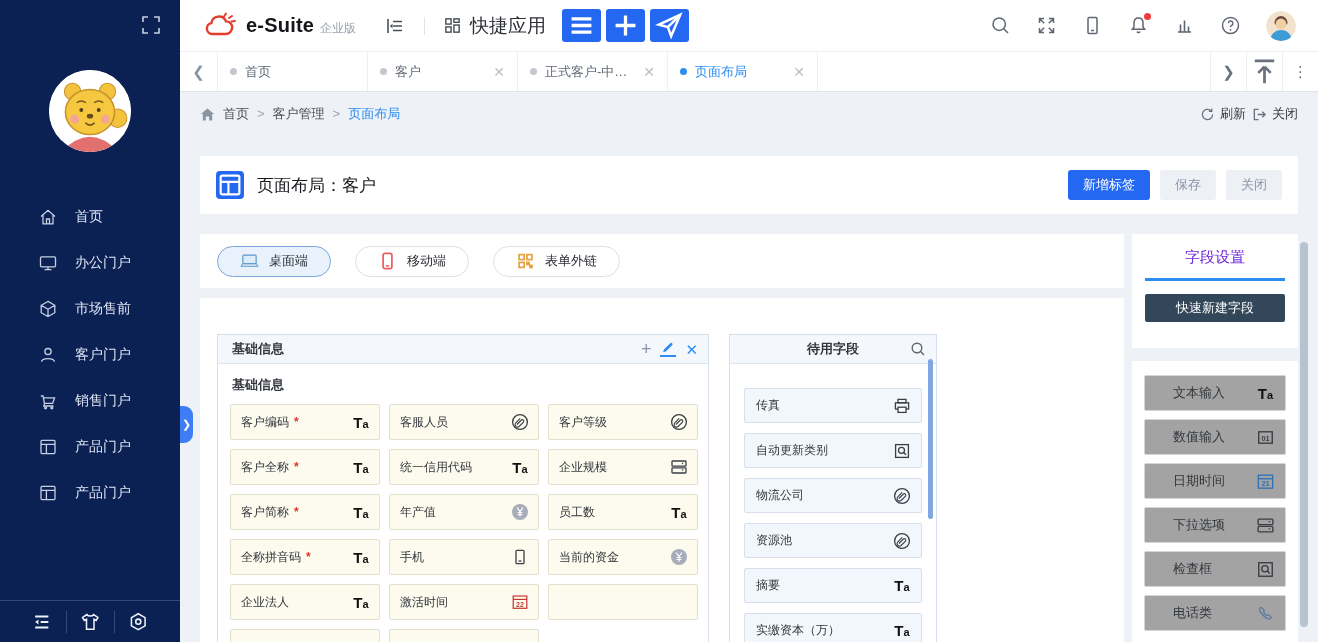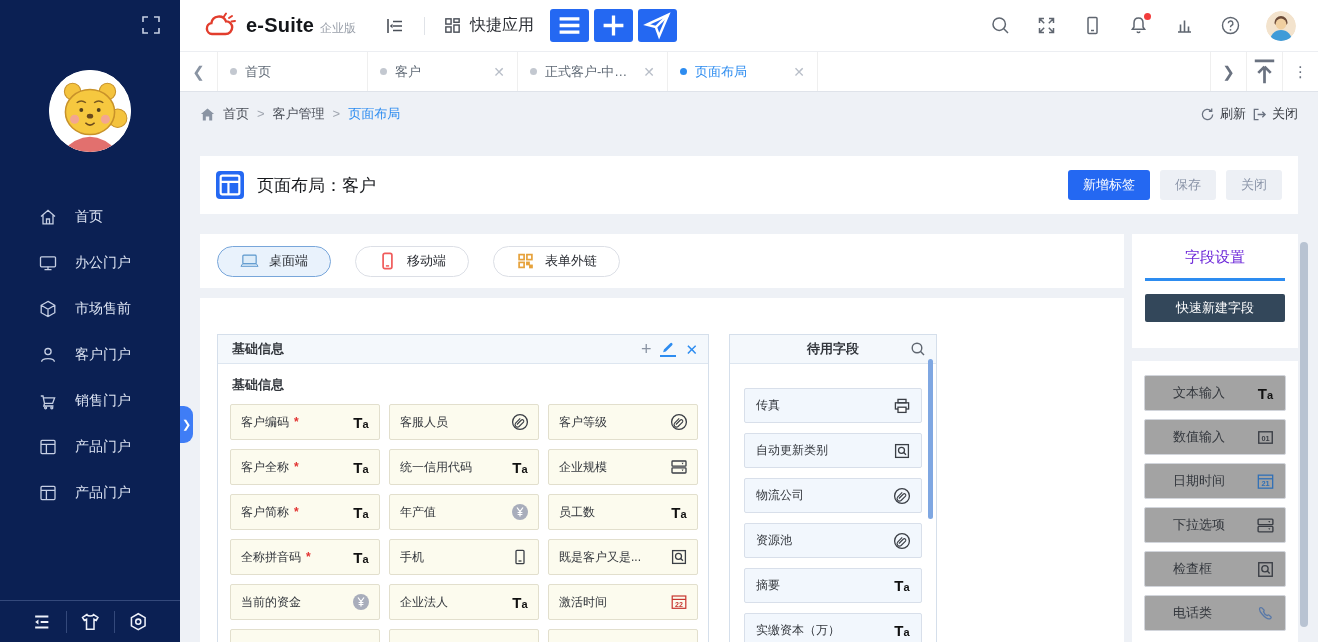--- a/index.html
+++ b/index.html
@@ -22,21 +22,21 @@
   
   .main { flex:1; display:flex; flex-direction:column; min-width:0; background:#eef1f6; }
 
   .topbar { height:52px; background:#fff; display:flex; align-items:center; padding:0 22px 0 22px; border-bottom:1px solid #eceef2; flex:none; }
   .logo-cloud { width:36px; height:28px; margin-right:8px; }
   .logo-text { font-size:20px; font-weight:800; color:#14161a; letter-spacing:.2px; }
   .logo-badge { font-size:12px; color:#9aa0aa; margin-left:6px; margin-top:6px; }
   .tb-icon { width:22px; height:22px; color:#4a4f58; cursor:pointer; }
   .collapse-ic { margin-left:28px; }
   .tb-divider { width:1px; height:18px; background:#e0e3e8; margin:0 18px; }
-  .quick-apps { display:flex; align-items:center; gap:8px; font-size:16px; color:#2c2f35; cursor:pointer; }
+  .quick-apps { display:flex; align-items:center; gap:8px; font-size:19px; color:#2c2f35; cursor:pointer; }
   .blue-btns { display:flex; gap:5px; margin-left:16px; }
   .bbtn { width:39px; height:33px; background:#2468f2; border-radius:3px; display:flex; align-items:center; justify-content:center; cursor:pointer; color:#fff; }
   .top-right { margin-left:auto; display:flex; align-items:center; gap:25px; }
   .tr-ic { width:21px; height:21px; color:#5f6670; position:relative; cursor:pointer; }
   .bell-dot { position:absolute; top:-2px; right:-2px; width:7px; height:7px; border-radius:50%; background:#f23c3c; }
   .avatar-sm { width:30px; height:30px; border-radius:50%; overflow:hidden; cursor:pointer; flex:none; }
 
   .tabbar { height:40px; background:#fff; display:flex; align-items:stretch; border-bottom:1px solid #dfe3ea; flex:none; }
   .tab-nav { width:38px; display:flex; align-items:center; justify-content:center; color:#8a94a3; font-size:15px; border-right:1px solid #efefef; cursor:pointer; }
   .tabs-wrap { display:flex; }
@@ -532,30 +532,20 @@
                     <div class="fcell">
                       <span class="fcell-label">手机</span>
                       <span class="fcell-icon">
                         <svg viewBox="0 0 18 18" fill="none" stroke="#3a3e45" stroke-width="1.3">
                           <rect x="5" y="2.3" width="8" height="13.4" rx="1"></rect>
                           <path d="M7.5 13 H10.5"></path>
                         </svg>
                       </span>
                     </div>
                     <div class="fcell">
-                      <span class="fcell-label">既是客户又是...</span>
-                      <span class="fcell-icon">
-                        <svg viewBox="0 0 18 18" fill="none" stroke="#3a3e45" stroke-width="1.3">
-                          <rect x="2.6" y="2.6" width="12.8" height="12.8"></rect>
-                          <circle cx="8.5" cy="8.3" r="3"></circle>
-                          <path d="M10.7 10.5 L13 12.8"></path>
-                        </svg>
-                      </span>
-                    </div>
-                    <div class="fcell">
                       <span class="fcell-label">当前的资金</span>
                       <span class="fcell-icon">
                         <svg viewBox="0 0 18 18">
                           <circle cx="9" cy="9" r="8" fill="#a8adbb"></circle>
                           <path d="M6 4.5 L9 8.5 L12 4.5 M9 8.5 V13.5 M6.6 9.5 H11.4 M6.6 11.5 H11.4" stroke="#fff" stroke-width="1.2" fill="none"></path>
                         </svg>
                       </span>
                     </div>
                     <div class="fcell">
                       <span class="fcell-label">企业法人</span>

